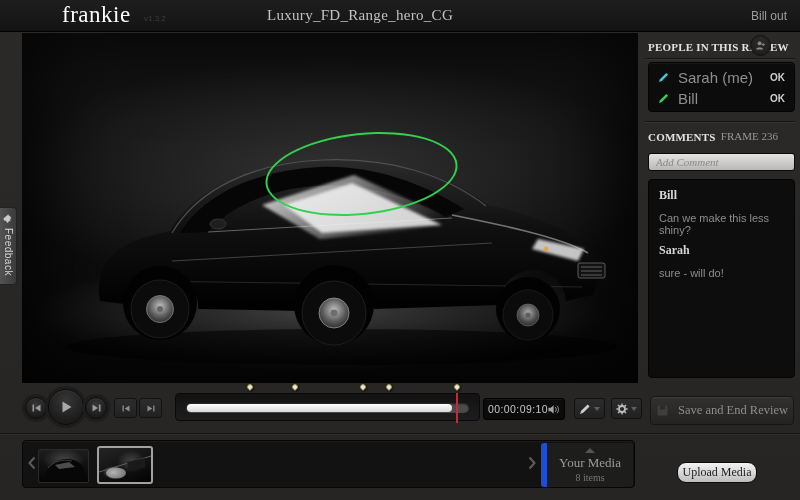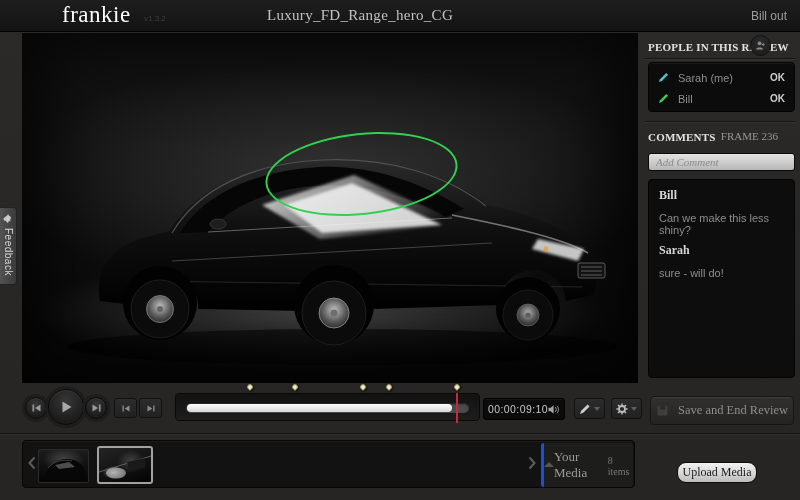--- a/index.html
+++ b/index.html
@@ -38,21 +38,21 @@
   #sidebar { position:absolute; left:645px; top:33px; width:150px; height:397px; }
   .side-h { font-family:"Liberation Serif",serif; font-weight:bold; font-size:11px; color:#e3e3e3; letter-spacing:.2px; }
   .people-title { position:absolute; left:3px; top:8px; }
   .addperson { position:absolute; left:105px; top:2px; width:21px; height:21px; border-radius:50%;
     background:radial-gradient(circle at 50% 35%, #2c2c2c, #191919); border:1px solid #101010;
     display:flex; align-items:center; justify-content:center; cursor:pointer; }
   .divider { position:absolute; left:0; right:0; height:1px; background:#161616; box-shadow:0 1px 0 rgba(255,255,255,.05); }
   #people-box { position:absolute; left:3px; right:0; top:29px; height:50px; background:#0c0c0c;
     border:1px solid #040404; border-radius:4px; box-shadow:inset 0 1px 0 rgba(255,255,255,.05); padding-top:4px; }
   .person-row { display:flex; align-items:center; height:21px; padding:0 9px; cursor:pointer; }
-  .person-row .pname { flex:1; font-size:11px; color:#8f8f8f; margin-left:9px; }
+  .person-row .pname { flex:1; font-size:15px; color:#8f8f8f; margin-left:9px; }
   .person-row .pok { font-size:10px; font-weight:bold; color:#cfcfcf;text-align:right; }
   .comments-title { position:absolute; left:3px; top:98px; }
   .frame-label { position:absolute; right:17px; top:97px; font-family:"Liberation Serif",serif;
     font-size:11px; color:#979797; }
   #add-comment { position:absolute; left:3px; right:0; top:120px; height:18px; border-radius:3px;
     border:1px solid #0a0a0a; background:linear-gradient(#e3e3e3,#b7b7b7); padding:0 7px;
     font-family:"Liberation Serif",serif; font-style:italic; font-size:11px; color:#333; outline:none; }
   #add-comment::placeholder { color:#8a8a8a; font-style:italic; }
   #comments-box { position:absolute; left:3px; right:0; top:146px; height:199px; background:#0d0d0d;
     border:1px solid #040404; border-radius:4px; padding:8px 10px; overflow:hidden; }
@@ -112,21 +112,21 @@
   #chev-left { left:5px; } #chev-right { right:98px; }
   .thumb { position:absolute; border-radius:2px; cursor:pointer; overflow:hidden; }
   #thumb-1 { left:15px; top:8px; width:51px; height:34px; border:1px solid #2a2a2a;
     background:radial-gradient(60% 55% at 50% 32%, rgba(130,130,130,.45), rgba(0,0,0,0) 70%),
       linear-gradient(180deg,#1d1d1d,#040404); }
   #thumb-2 { left:74px; top:5px; width:56px; height:38px; border:2px solid #a2a2a2; border-radius:3px;
     background:radial-gradient(45% 55% at 62% 40%, rgba(190,190,190,.28), rgba(0,0,0,0) 60%),
       radial-gradient(38% 35% at 28% 72%, rgba(235,235,235,.55), rgba(0,0,0,0) 55%),
       linear-gradient(160deg,#242424,#030303); }
   #your-media { position:absolute; right:1px; top:2px; width:92px; height:44px; background:#1d1d1c;
-    border-left:3px solid #1d4ed8; border-radius:3px; display:flex; flex-direction:row;
+    border-left:6px solid #1d4ed8; border-radius:3px; display:flex; flex-direction:column;
     align-items:center; justify-content:center; cursor:pointer; }
   #your-media .up { width:0; height:0; border-left:5px solid transparent; border-right:5px solid transparent;
     border-bottom:5px solid #555; margin-bottom:2px; }
   #your-media .ym { font-family:"Liberation Serif",serif; font-size:13px; color:#9b9b9b; }
   #your-media .ct { font-family:"Liberation Serif",serif; font-size:10px; color:#777; margin-top:1px; }
   #btn-upload { position:absolute; left:677px; top:462px; width:80px; height:21px; border-radius:9px;
     background:linear-gradient(#f3f3f3,#bdbdbd); border:1px solid #0c0c0c;
     display:flex; align-items:center; justify-content:center; cursor:pointer; }
   #btn-upload .lbl { font-family:"Liberation Serif",serif; font-size:12px; color:#1e1e1e; }
 </style>

